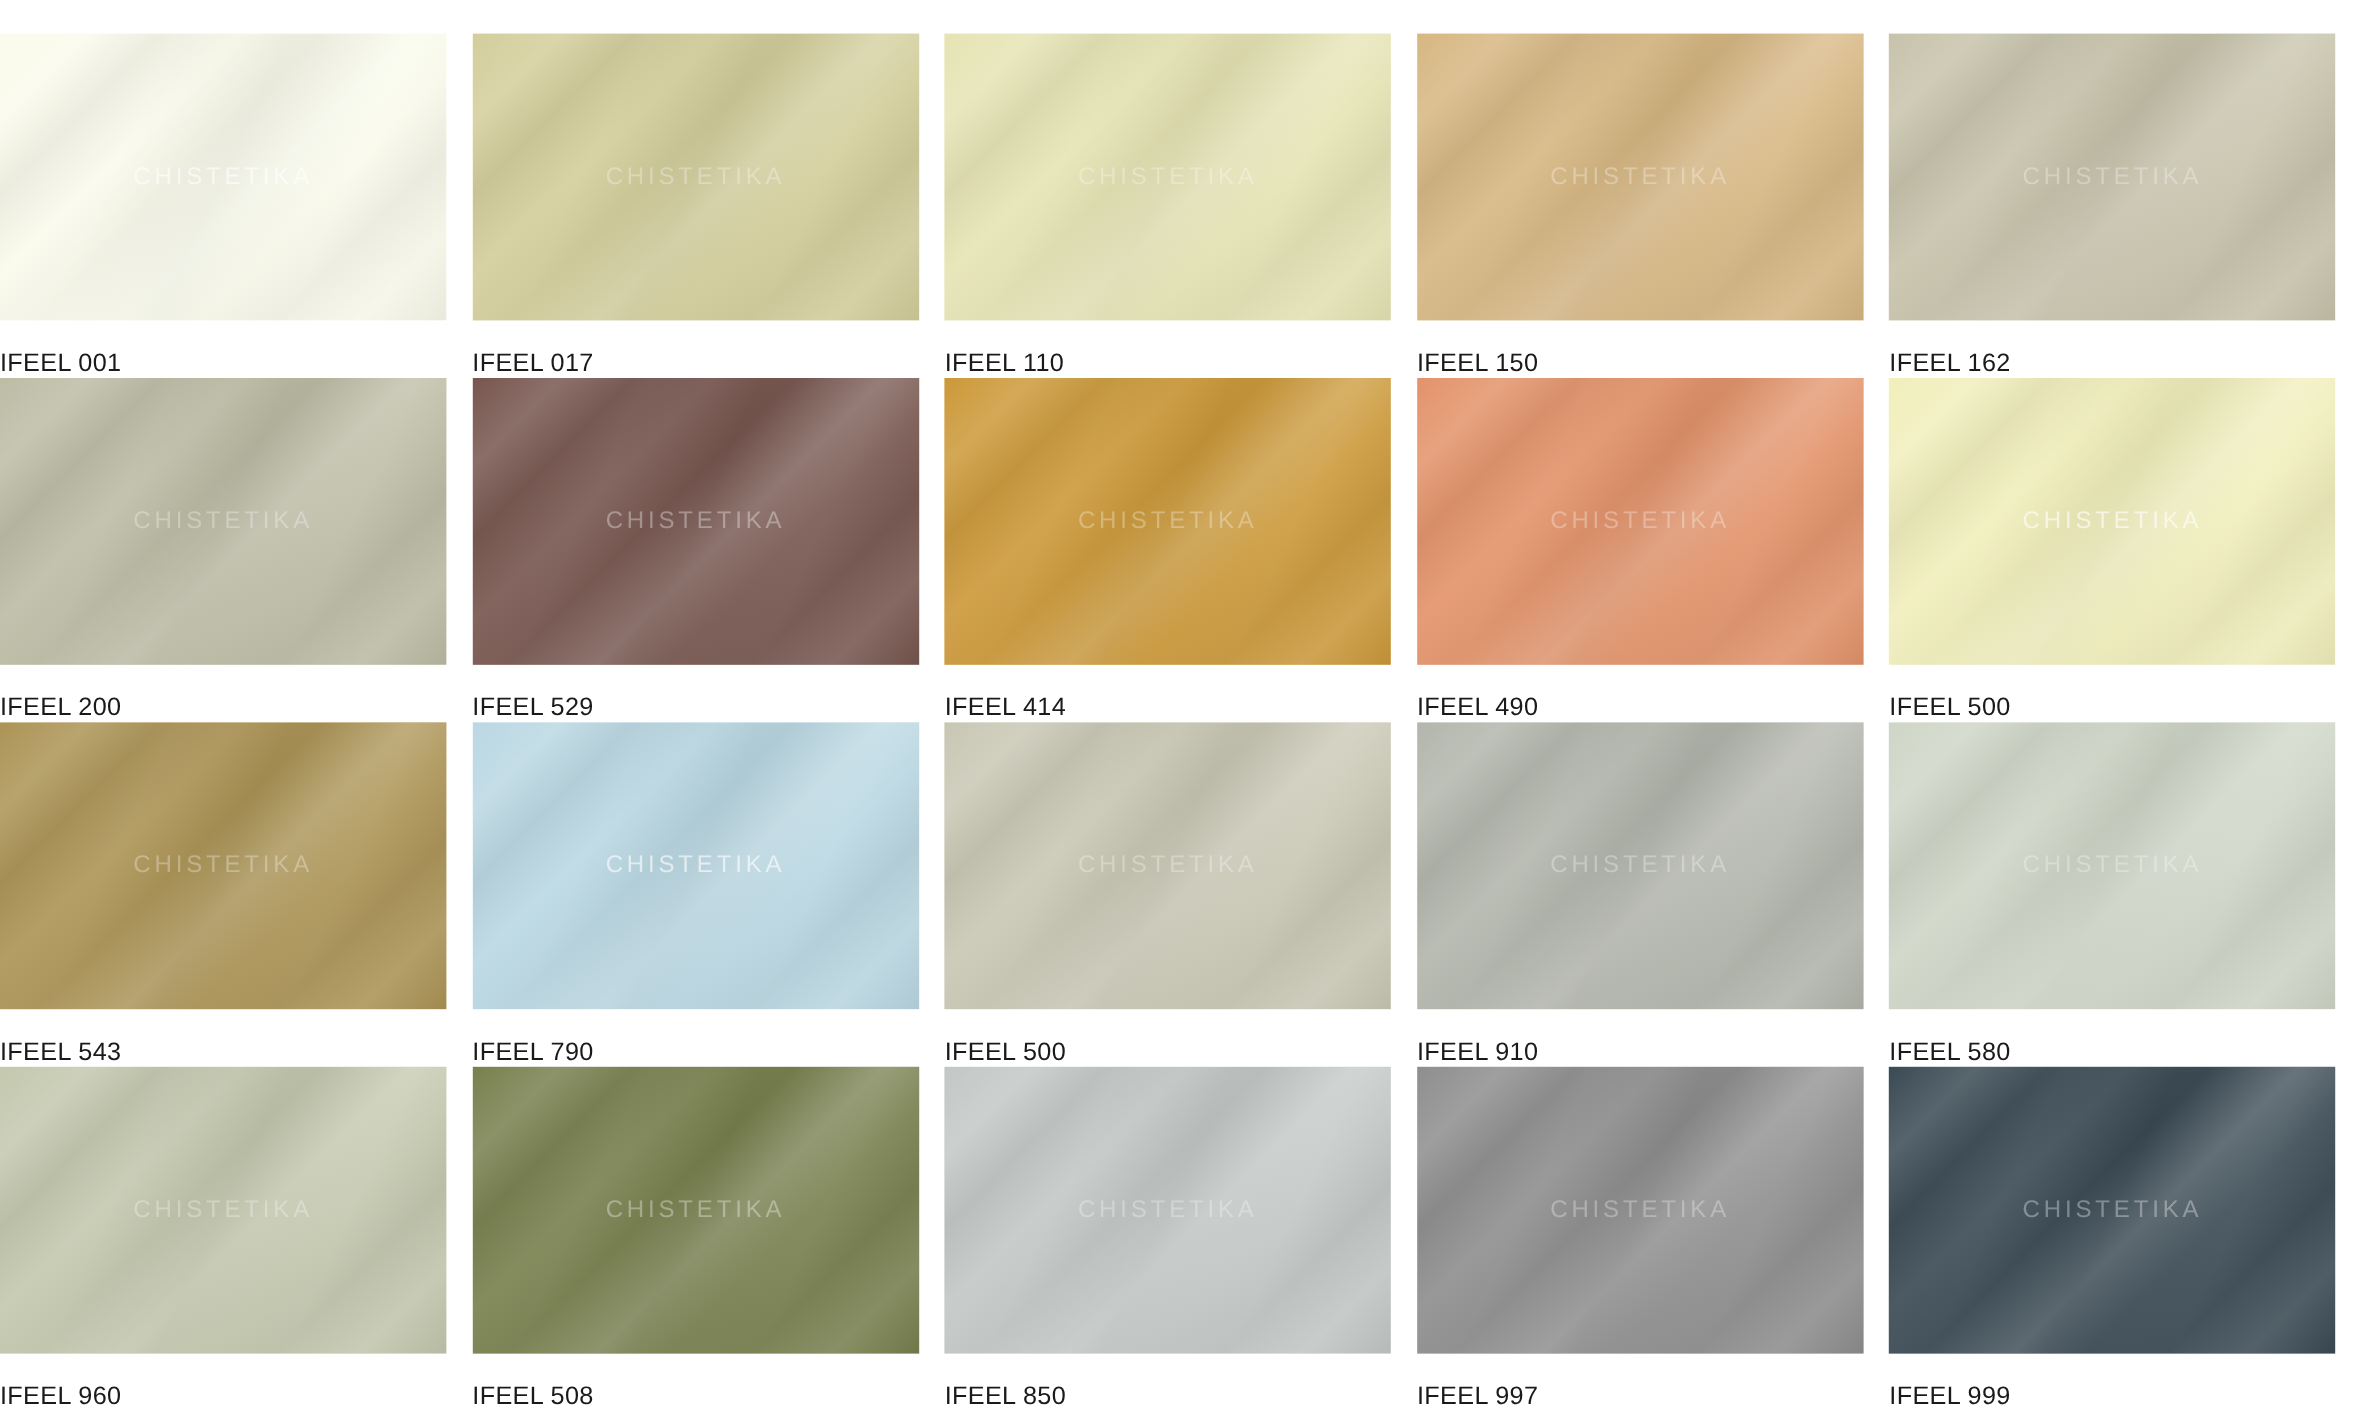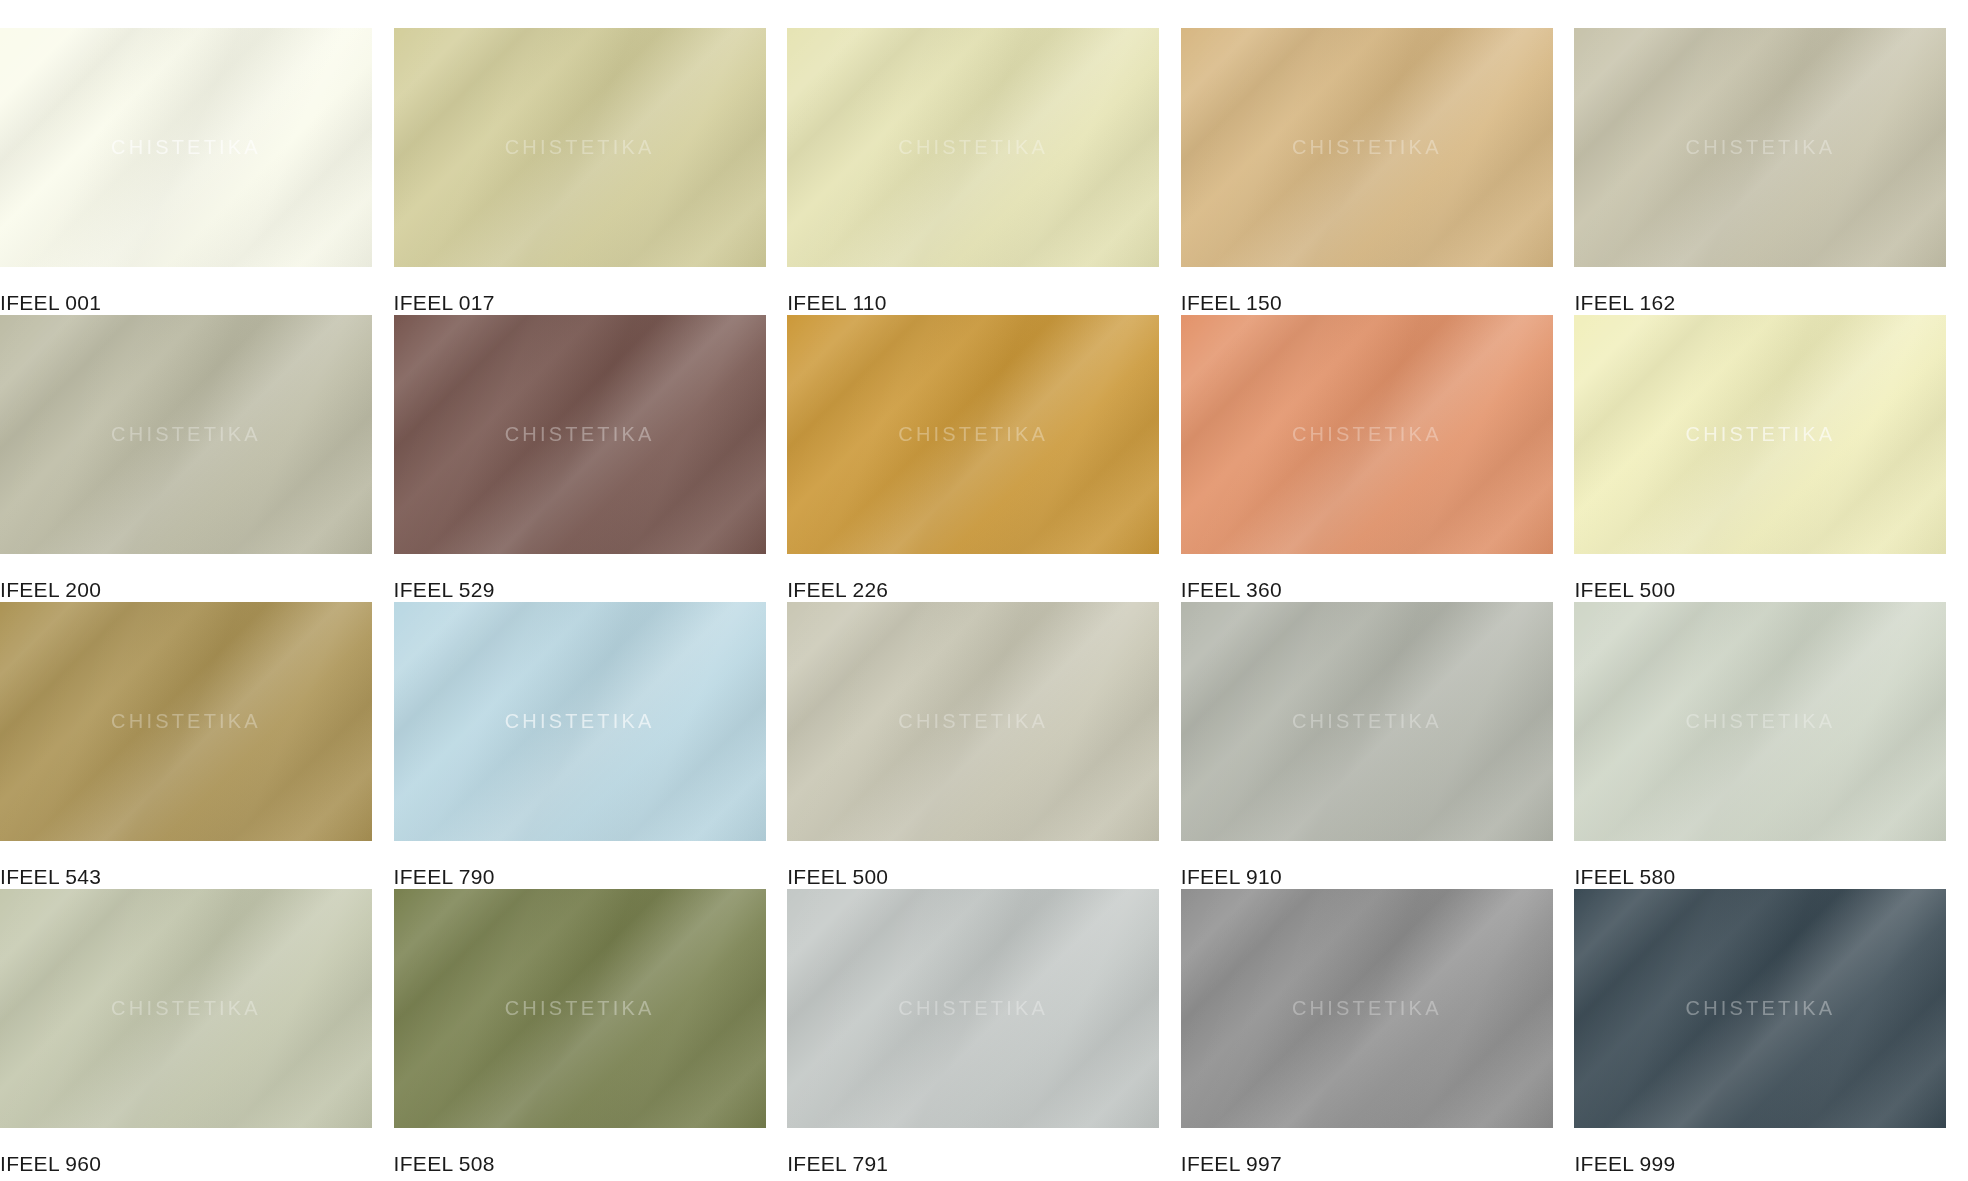--- a/index.html
+++ b/index.html
@@ -157,29 +157,29 @@
         <div class="watermark">CHISTETIKA</div>
       </div>
       <div class="swatch-label">IFEEL 529</div>
     </div>
     <div class="swatch-cell">
       <div class="swatch-chip mid" style="background-color: rgb(204, 153, 57);">
         <div class="sheen"></div>
         <div class="sheen2"></div>
         <div class="watermark">CHISTETIKA</div>
       </div>
-      <div class="swatch-label">IFEEL 226</div>
+      <div class="swatch-label">IFEEL 414</div>
     </div>
     <div class="swatch-cell">
       <div class="swatch-chip mid" style="background-color: rgb(227, 147, 106);">
         <div class="sheen"></div>
         <div class="sheen2"></div>
         <div class="watermark">CHISTETIKA</div>
       </div>
-      <div class="swatch-label">IFEEL 360</div>
+      <div class="swatch-label">IFEEL 490</div>
     </div>
     <div class="swatch-cell">
       <div class="swatch-chip pale" style="background-color: rgb(241, 239, 188);">
         <div class="sheen"></div>
         <div class="sheen2"></div>
         <div class="watermark">CHISTETIKA</div>
       </div>
       <div class="swatch-label">IFEEL 500</div>
     </div>
     <div class="swatch-cell">
@@ -237,21 +237,21 @@
         <div class="watermark">CHISTETIKA</div>
       </div>
       <div class="swatch-label">IFEEL 508</div>
     </div>
     <div class="swatch-cell">
       <div class="swatch-chip light" style="background-color: rgb(195, 200, 198);">
         <div class="sheen"></div>
         <div class="sheen2"></div>
         <div class="watermark">CHISTETIKA</div>
       </div>
-      <div class="swatch-label">IFEEL 791</div>
+      <div class="swatch-label">IFEEL 850</div>
     </div>
     <div class="swatch-cell">
       <div class="swatch-chip mid" style="background-color: rgb(142, 142, 142);">
         <div class="sheen"></div>
         <div class="sheen2"></div>
         <div class="watermark">CHISTETIKA</div>
       </div>
       <div class="swatch-label">IFEEL 997</div>
     </div>
     <div class="swatch-cell">

